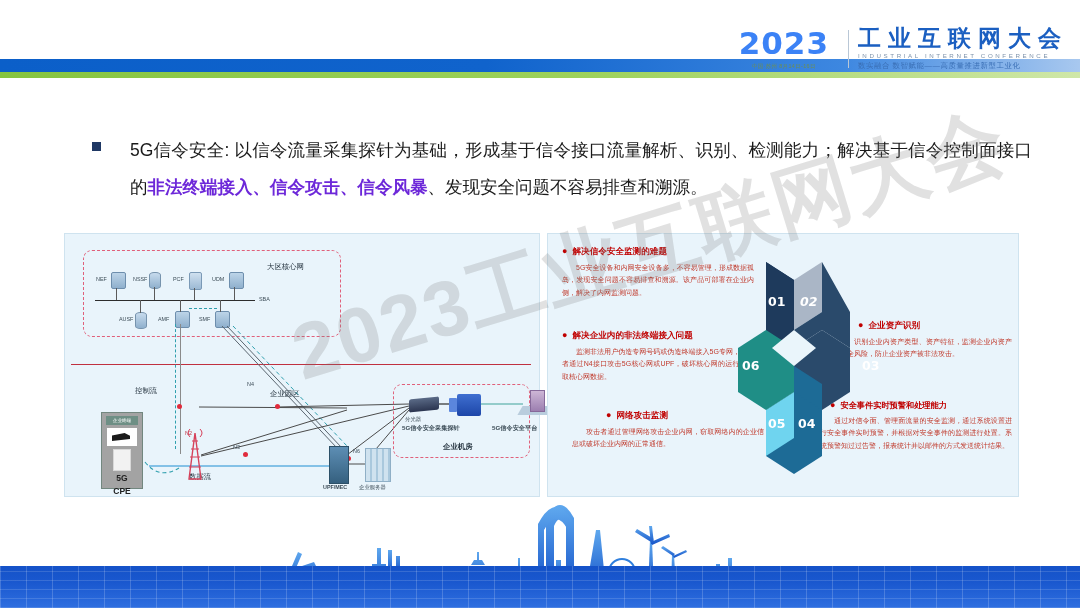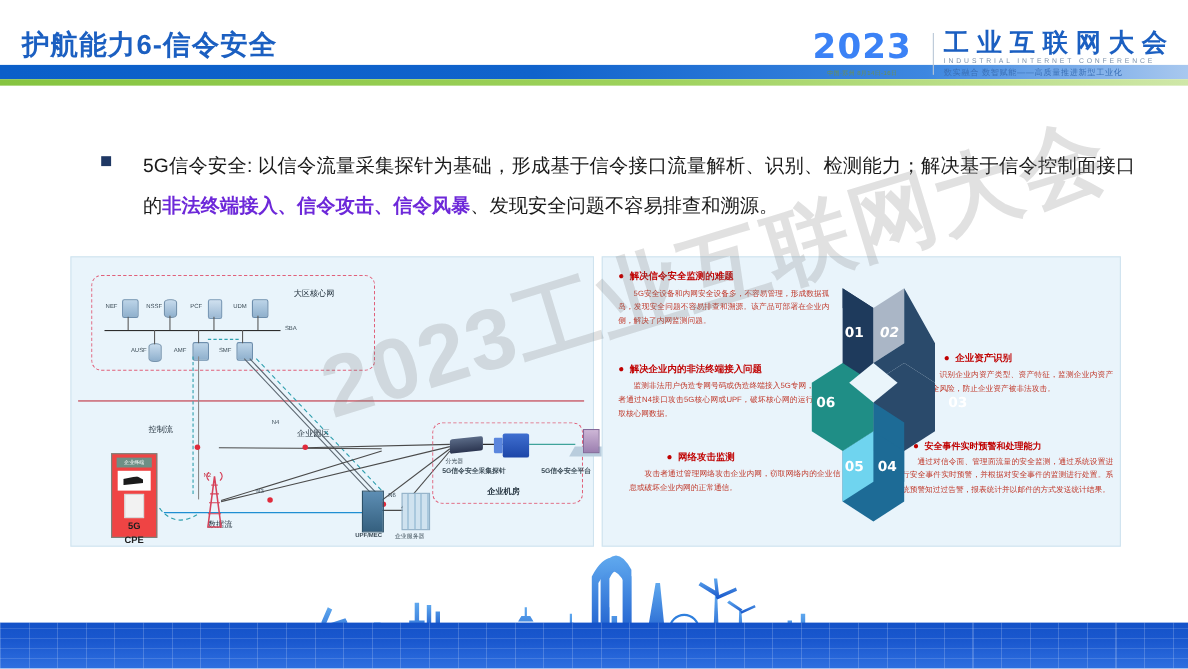--- a/index.html
+++ b/index.html
@@ -61,21 +61,21 @@
   .lbl-cn{font-size:7.4px;}
   .lbl-sm{font-size:5.4px;color:#3c4c57;}
   .node{position:absolute;}
   .srv{width:11px;height:16px;background:linear-gradient(180deg,#cfe0ef,#9cb9d4);border:1px solid #7a99b6;border-radius:2px;}
   .srv2{width:13px;height:15px;background:linear-gradient(180deg,#bcd4e8,#8fb0cd);border:1px solid #6d8ead;border-radius:2px;}
   .cyl{width:10px;height:15px;background:linear-gradient(180deg,#c7dbed,#8fb0cd);border:1px solid #7693ad;border-radius:5px/3px;}
   .hline{position:absolute;background:#2d2d2d;height:1.1px;}
   .vline{position:absolute;background:#5a5a5a;width:1px;}
   .dot{position:absolute;width:5px;height:5px;border-radius:50%;background:#e02b3c;}
   .redline{position:absolute;left:6px;top:130px;width:460px;height:1.4px;background:#c0303f;}
-  .cpe-box{position:absolute;left:36px;top:178px;width:40px;height:75px;background:#ef4444;border:1px solid #72877f;}
+  .cpe-box{position:absolute;left:36px;top:178px;width:40px;height:75px;background:#a3a3a3;border:1px solid #72877f;}
   .cpe-top{margin:3px auto 0;width:32px;height:9px;background:#6e8f85;font-size:4.6px;color:#fff;text-align:center;line-height:9px;}
   .cam{margin:3px auto 0;width:30px;height:18px;background:#fff;position:relative;}
   .cam:after{content:"";position:absolute;left:5px;top:5px;width:18px;height:8px;background:#1b1b1b;
              clip-path:polygon(0 30%,70% 0,100% 35%,100% 75%,0 100%);}
   .cpe-dev{margin:3px auto 0;width:16px;height:20px;background:#f2f2f2;border:1px solid #d8d8d8;}
   .cpe-lbl{text-align:center;font-size:8.5px;font-weight:bold;color:#202020;line-height:11px;margin-top:2px;}
   .tower{position:absolute;left:116px;top:195px;width:28px;height:52px;}
   .tower svg{display:block;}
   .upf{position:absolute;left:264px;top:212px;width:18px;height:36px;
        background:linear-gradient(180deg,#5d8eb4,#35607f);border:1px solid #2c5068;}
@@ -117,21 +117,20 @@
   .floor-grid{position:absolute;left:0;bottom:0;width:1080px;height:42px;
     background:
       repeating-linear-gradient(90deg,rgba(255,255,255,.18) 0 1px,transparent 1px 26px),
       repeating-linear-gradient(0deg,rgba(255,255,255,.14) 0 1px,transparent 1px 9px);}
 </style>
 </head>
 <body>
 
 <div class="slide">
 
-  <div class="title">护航能力6-信令安全</div>
   <div class="hdr-bar"></div>
   <div class="hdr-bar2"></div>
   <div class="hdr-bar-white"></div>
 
   <div class="logo">
     <div class="logo-year">
       <div class="logo-2023">2023</div>
       <div class="logo-year-sub">中国·苏州  8月14日-16日</div>
     </div>
     <div class="logo-div"></div>

